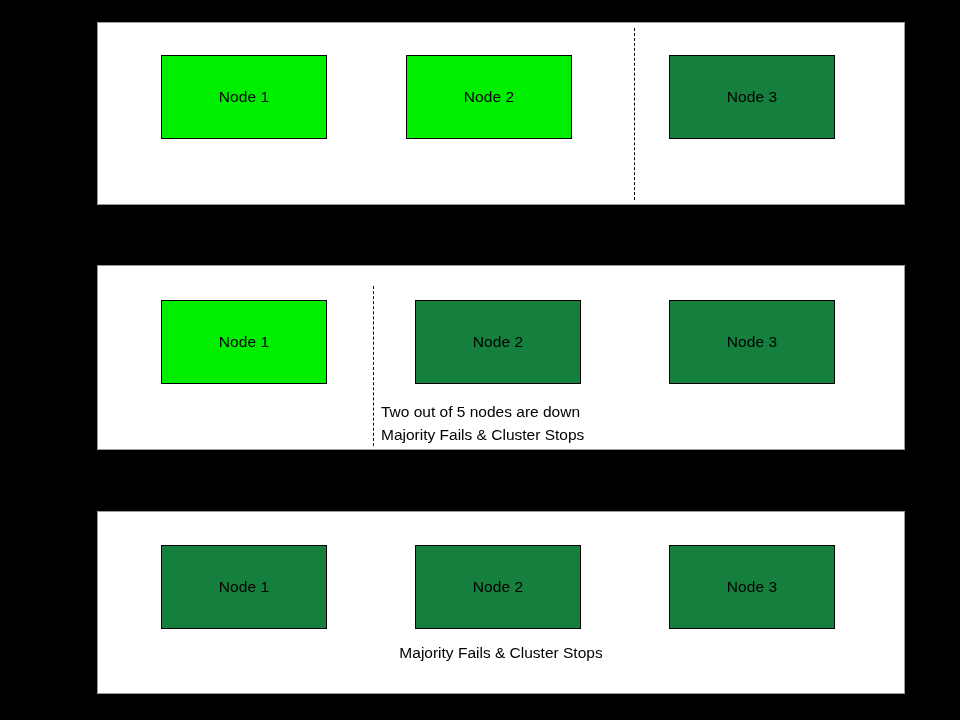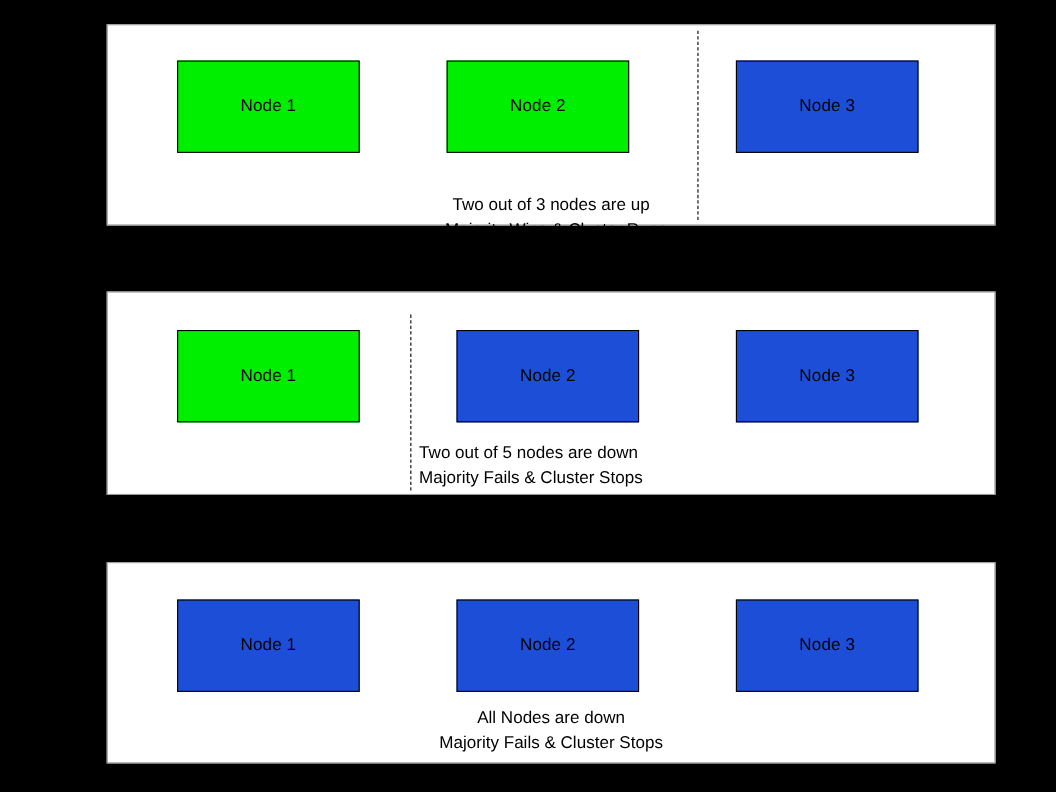--- a/index.html
+++ b/index.html
@@ -42,21 +42,21 @@
     justify-content: center;
   }
   .node-label {
     font-family: "Liberation Sans", sans-serif;
     font-size: 15.5px;
     color: #000000;
     line-height: 1;
     letter-spacing: 0.1px;
   }
   .node.up   { background: #00ee00; }
-  .node.down { background: #1d4ed8; }
+  .node.down { background: #15803d; }
 
   
   #p1-node-1 { left: 63px;  top: 32px; }
   #p1-node-2 { left: 308px; top: 32px; }
   #p1-node-3 { left: 571px; top: 32px; }
 
   
   #p2-node-1 { left: 63px;  top: 34px; }
   #p2-node-2 { left: 317px; top: 34px; }
   #p2-node-3 { left: 571px; top: 34px; }
@@ -119,24 +119,20 @@
     <div class="node up" id="p1-node-2">
       <span class="node-label">Node 2</span>
     </div>
 
     <div class="node down" id="p1-node-3">
       <span class="node-label">Node 3</span>
     </div>
 
     <div class="divider" id="p1-divider"></div>
 
-    <div class="caption" id="p1-caption">
-      <span class="cap-line">Two out of 3 nodes are up</span>
-      <span class="cap-line">, Majority Wins &amp; Cluster Runs</span>
-    </div>
   </div>
 
   <div class="panel" id="panel-2">
 
     <div class="node up" id="p2-node-1">
       <span class="node-label">Node 1</span>
     </div>
 
     <div class="node down" id="p2-node-2">
       <span class="node-label">Node 2</span>
@@ -162,18 +158,17 @@
 
     <div class="node down" id="p3-node-2">
       <span class="node-label">Node 2</span>
     </div>
 
     <div class="node down" id="p3-node-3">
       <span class="node-label">Node 3</span>
     </div>
 
     <div class="caption" id="p3-caption">
-      <span class="cap-line">All Nodes are down</span>
       <span class="cap-line">Majority Fails &amp; Cluster Stops</span>
     </div>
   </div>
 
 </div>
 
 </body></html>

